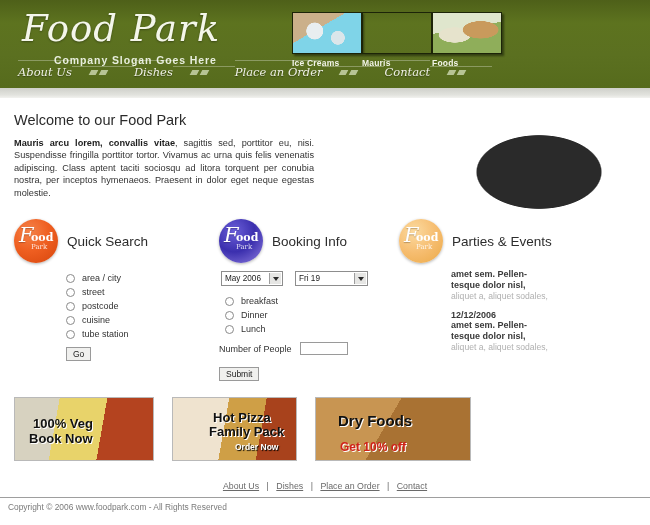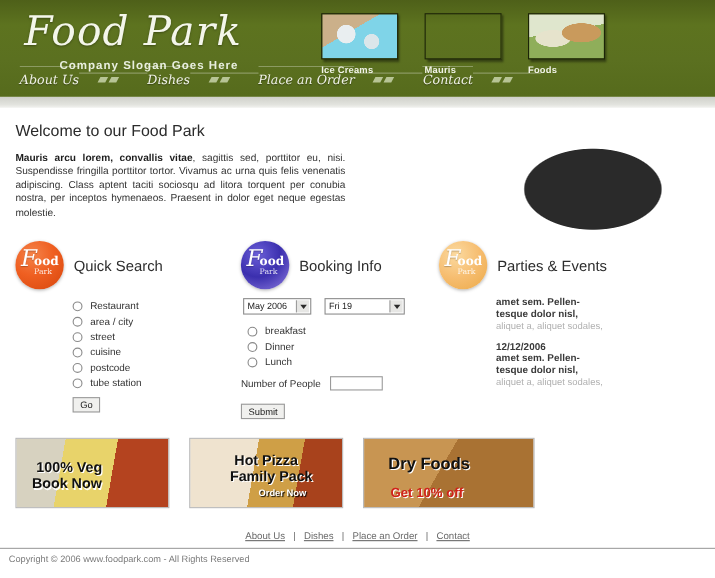--- a/index.html
+++ b/index.html
@@ -33,21 +33,21 @@
   .brand-slogan {
     margin-top: 2px;
     margin-left: 32px;
     font-size: 10.5px;
     font-weight: bold;
     color: #e8eede;
     letter-spacing: .9px;
     white-space: nowrap;
   }
 
-  .thumbs { position: absolute; left: 292px; top: 12px; display: flex; gap: 24px; }
+  .thumbs { position: absolute; left: 292px; top: 12px; display: flex; }
   .thumb { width: 70px; }
   .thumb-pic {
     width: 70px; height: 42px;
     border: 1px solid #1c2408;
     box-shadow: 2px 2px 2px rgba(0,0,0,.45);
     position: relative; overflow: hidden;
   }
   .thumb-label {
     margin-top: 4px;
     font-size: 8.5px; font-weight: bold;
@@ -218,21 +218,21 @@
   .events { margin: 4px 0 0 52px; }
   .event { margin-bottom: 9px; }
   .ev-date { font-size: 9px; font-weight: bold; color: #3a3a3a; }
   .ev-title { font-size: 9px; font-weight: bold; color: #3a3a3a; line-height: 11px; width: 96px; }
   .ev-sub { font-size: 8.6px; color: #b0b0b0; }
 
   
   .banners { display: flex; gap: 18px; padding: 0 14px; margin-top: 16px; }
   .banner { position: relative; border: 1px solid #b9b9b9; overflow: hidden; }
   .b1 { width: 140px; height: 64px; background: linear-gradient(100deg,#d7d2c0 0 30%, #e8d36a 30% 62%, #b4431f 62% 100%); }
-  .b2 { width: 140px; height: 64px; background: linear-gradient(100deg,#efe3cf 0 42%, #cf9f46 42% 70%, #a8421c 70% 100%); }
+  .b2 { width: 125px; height: 64px; background: linear-gradient(100deg,#efe3cf 0 42%, #cf9f46 42% 70%, #a8421c 70% 100%); }
   .b3 { width: 156px; height: 64px; background: linear-gradient(120deg,#c89552 0 45%, #a97233 45% 100%); }
   .b-text { position: absolute; width: 100%; text-align: center; font-weight: bold; }
   .b1 .l1 { top: 18px; font-size: 13px; color: #111; left: 18px; width: auto; text-shadow: 1px 1px 0 #fff; }
   .b1 .l2 { top: 33px; font-size: 13px; color: #111; left: 14px; width: auto; text-shadow: 1px 1px 0 #fff; }
   .b2 .l1 { top: 12px; font-size: 13px; color: #111; left: 40px; width: auto; text-shadow: 1px 1px 0 #fff; }
   .b2 .l2 { top: 26px; font-size: 13px; color: #111; left: 36px; width: auto; text-shadow: 1px 1px 0 #fff; }
   .b2 .l3 { top: 44px; font-size: 8.5px; color: #fff; left: 62px; width: auto; text-shadow: 1px 1px 1px #000; }
   .b3 .l1 { top: 14px; font-size: 15px; color: #111; left: 22px; width: auto; text-shadow: 1px 1px 0 #fff; }
   .b3 .l2 { top: 42px; font-size: 12px; color: #d0231a; left: 24px; width: auto; text-shadow: 1px 1px 0 #fff; }
 
@@ -300,37 +300,33 @@
           <div class="logo-circle lc-orange">
             <span class="lg-f">F</span>
             <span class="lg-ood">ood</span>
             <span class="lg-park">Park</span>
           </div>
           <div class="col-title">Quick Search</div>
         </div>
         <div class="radio-list">
           <div class="radio-row">
             <span class="radio"></span>
-            <span class="radio-label">Restaurant</span>
-          </div>
-          <div class="radio-row">
-            <span class="radio"></span>
             <span class="radio-label">area / city</span>
           </div>
           <div class="radio-row">
             <span class="radio"></span>
             <span class="radio-label">street</span>
           </div>
           <div class="radio-row">
             <span class="radio"></span>
+            <span class="radio-label">postcode</span>
+          </div>
+          <div class="radio-row">
+            <span class="radio"></span>
             <span class="radio-label">cuisine</span>
-          </div>
-          <div class="radio-row">
-            <span class="radio"></span>
-            <span class="radio-label">postcode</span>
           </div>
           <div class="radio-row">
             <span class="radio"></span>
             <span class="radio-label">tube station</span>
           </div>
         </div>
         <div class="go-wrap">
           <button class="btn">Go</button>
         </div>
       </div>

